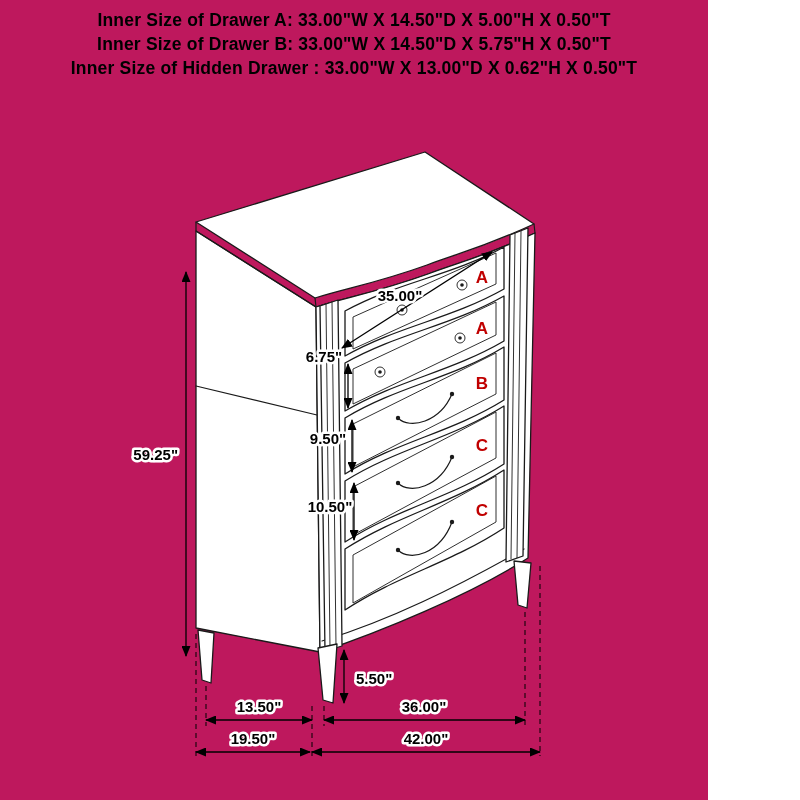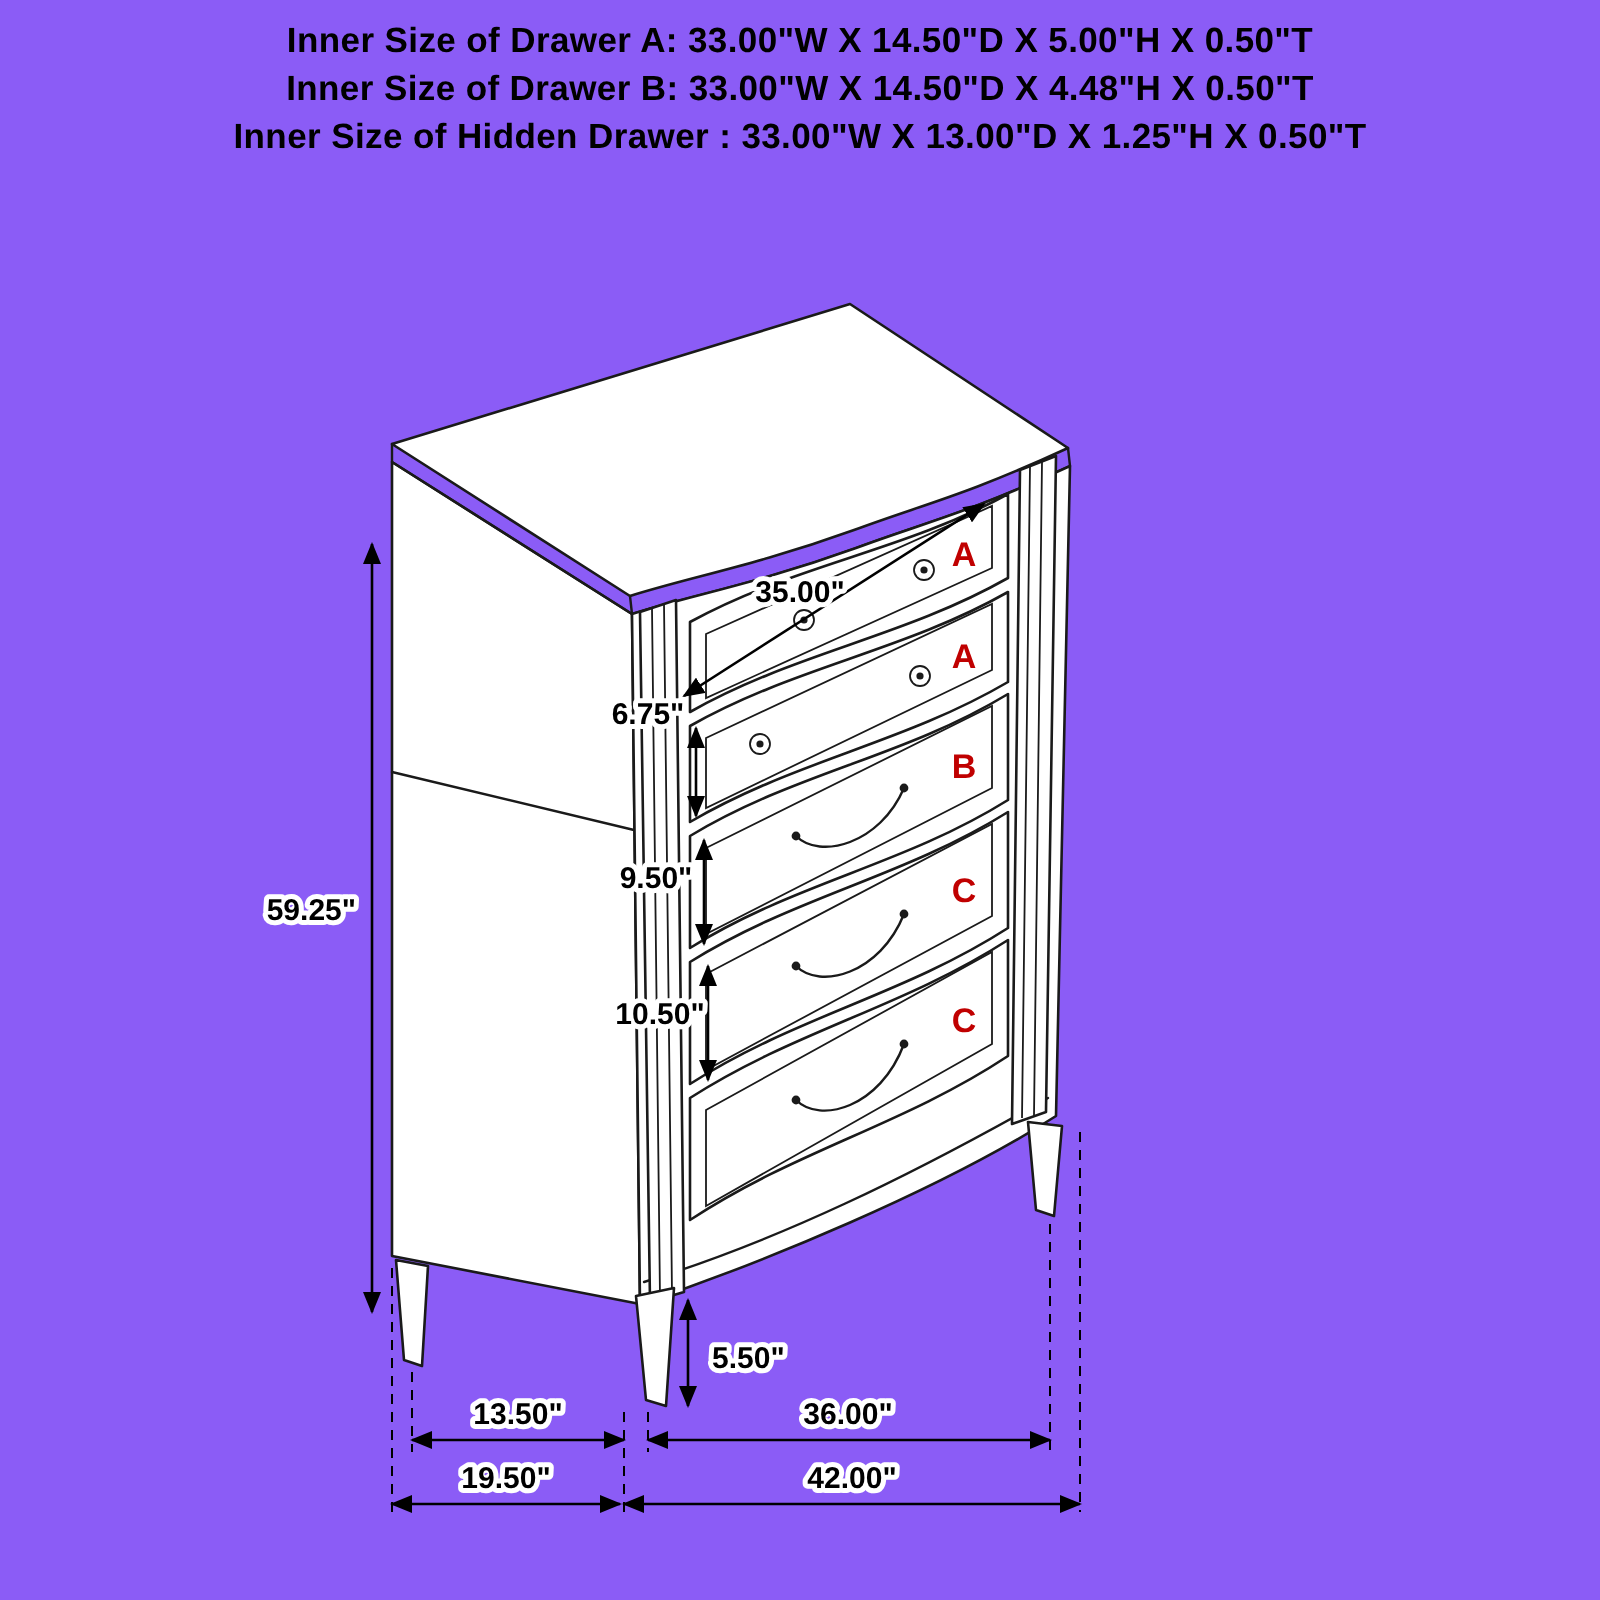--- a/index.html
+++ b/index.html
@@ -1,17 +1,17 @@
 <!DOCTYPE html>
 <html><head>
 <meta charset="utf-8">
 <style>
   html,body{margin:0;padding:0;background:#fff;}
   .page{
-    position:relative;width:800px;height:800px;background:#8b5cf6;overflow:hidden;
+    position:relative;width:708px;height:800px;background:#be185d;overflow:hidden;
     font-family:"Liberation Sans",sans-serif;
   }
   .spec-header{
     position:absolute;top:8px;left:0;width:100%;text-align:center;color:#000;
   }
   .spec-header p{
     margin:0;font-weight:bold;font-size:17.5px;line-height:24px;letter-spacing:0.2px;
   }
   svg{position:absolute;top:0;left:0;}
   .outline{fill:#ffffff;stroke:#1a1a1a;stroke-width:1.3;stroke-linejoin:round;}
@@ -28,22 +28,22 @@
     paint-order:stroke;stroke:#ffffff;stroke-width:4px;stroke-linejoin:round;
   }
 </style>
 </head>
 <body>
 
 <div class="page">
 
   <header class="spec-header">
     <p>Inner Size of Drawer A: 33.00"W X 14.50"D X 5.00"H X 0.50"T</p>
-    <p>Inner Size of Drawer B: 33.00"W X 14.50"D X 4.48"H X 0.50"T</p>
-    <p>Inner Size of Hidden Drawer : 33.00"W X 13.00"D X 1.25"H X 0.50"T</p>
+    <p>Inner Size of Drawer B: 33.00"W X 14.50"D X 5.75"H X 0.50"T</p>
+    <p>Inner Size of Hidden Drawer : 33.00"W X 13.00"D X 0.62"H X 0.50"T</p>
   </header>
 
   <svg width="800" height="800" viewBox="0 0 800 800">
     <defs>
       <marker id="ah" markerUnits="userSpaceOnUse" markerWidth="11" markerHeight="9" refX="10" refY="4.5" orient="auto-start-reverse">
         <path d="M0,0 L11,4.5 L0,9 Z" fill="#000"></path>
       </marker>
     </defs>
 
     <g>

